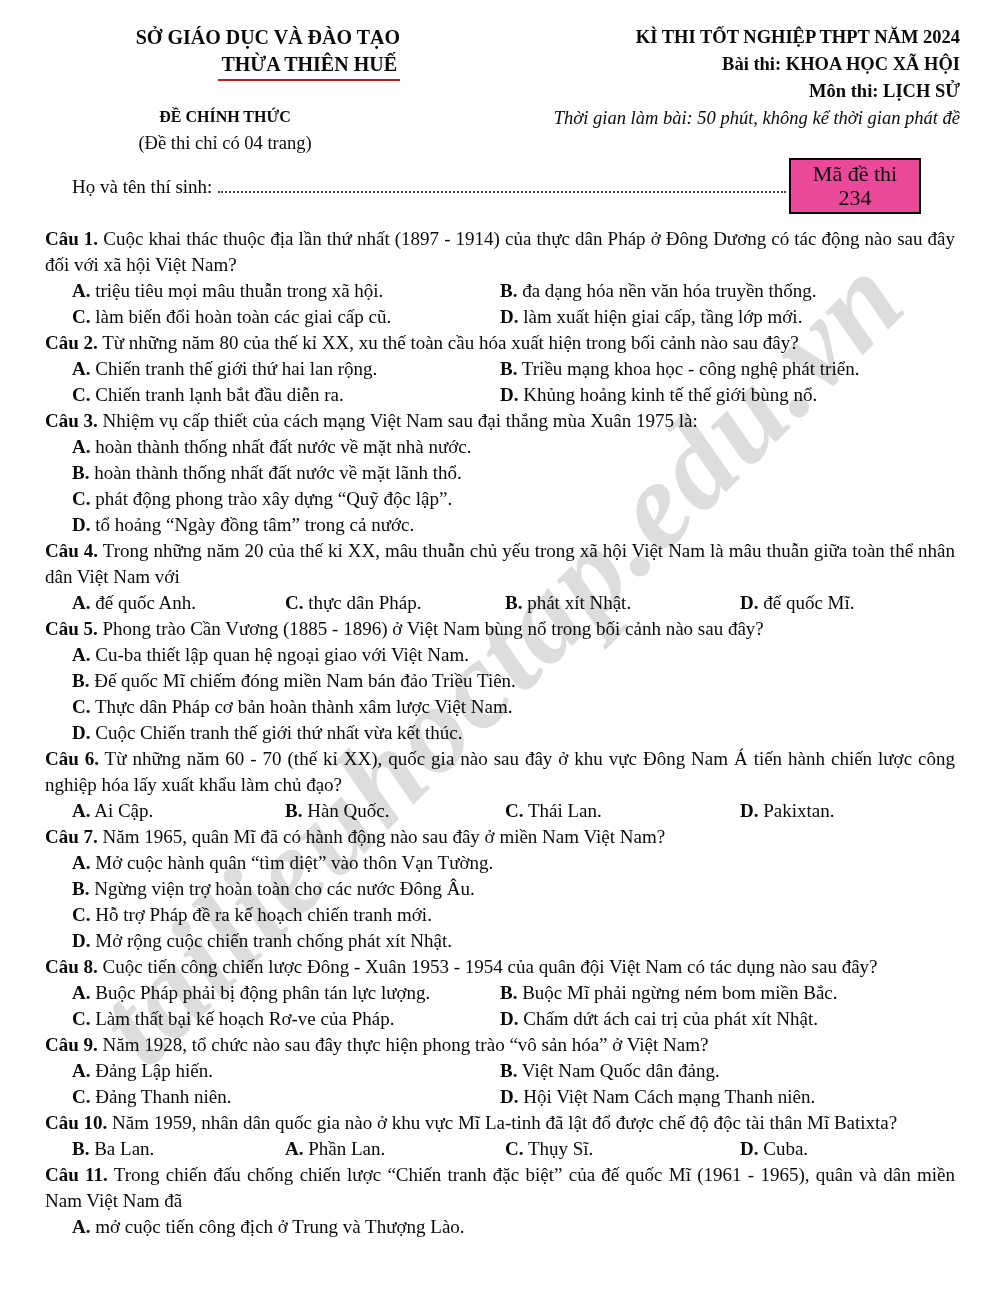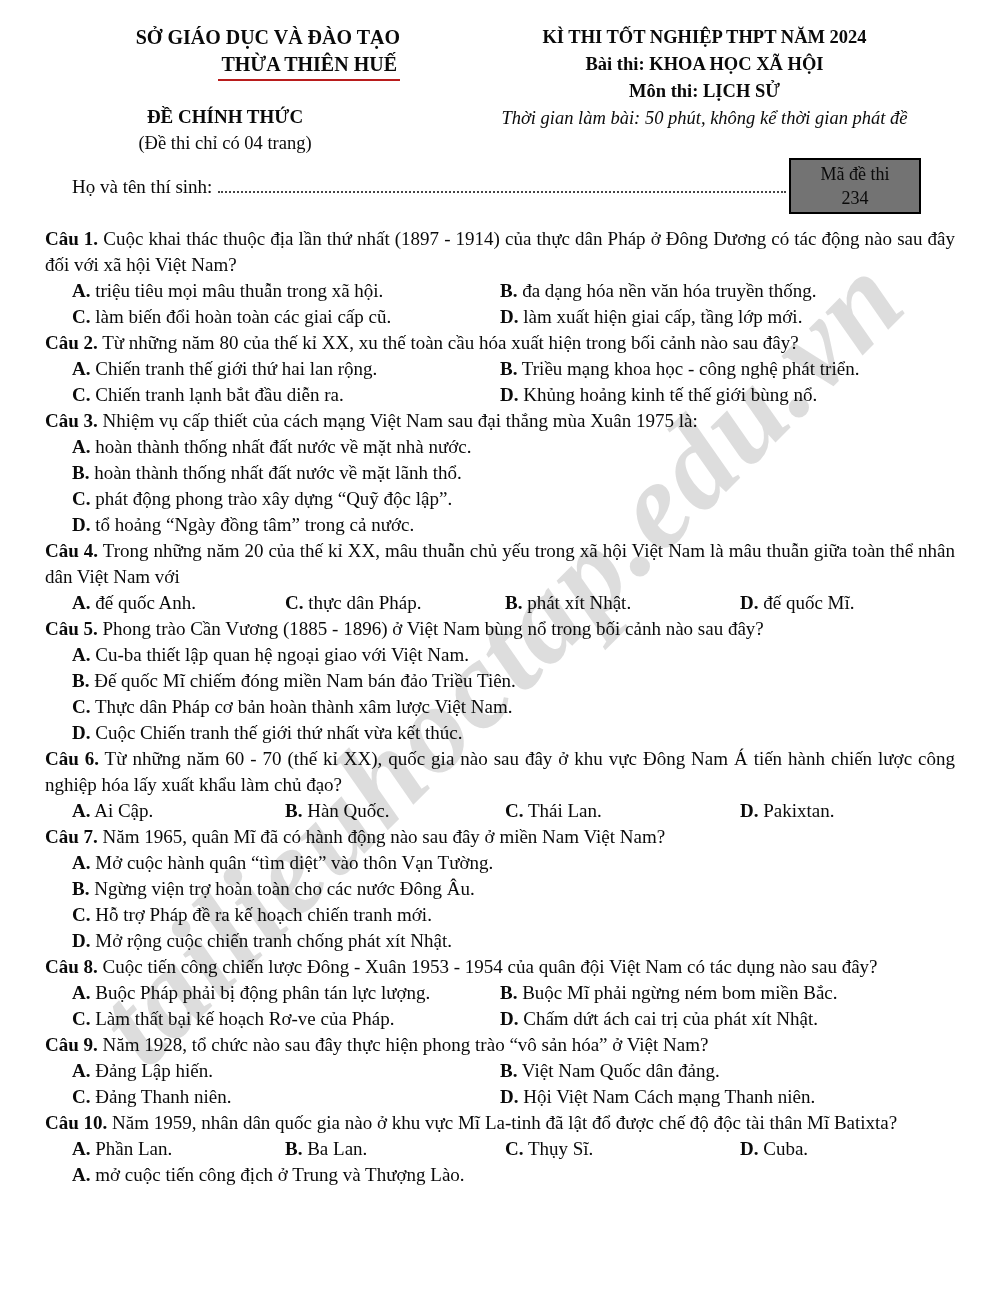--- a/index.html
+++ b/index.html
@@ -23,41 +23,41 @@
     z-index:0;
     user-select:none;
   }
   
   .hdr-left{
     position:absolute;left:50px;top:24px;width:350px;
     text-align:center;z-index:1;line-height:27px;
   }
   .hdr-left .b{font-weight:bold;font-size:20px;text-align:right;}
   .hdr-left .dept{display:inline-block;border-bottom:2px solid #b91c1c;padding:0 3px 1px 3px;}
-  .hdr-left .official{margin-top:22px;font-weight:bold;font-size:19px;}
+  .hdr-left .official{margin-top:22px;font-weight:bold;font-size:16px;}
   .hdr-left .pages{font-size:18.5px;}
   .hdr-right{
-    position:absolute;left:432px;top:24px;width:545px;
-    text-align:center;z-index:1;line-height:27px;
+    position:absolute;left:415px;top:24px;width:545px;
+    text-align:right;z-index:1;line-height:27px;
   }
   .hdr-right .b{font-weight:bold;font-size:18.5px;}
   .hdr-right .time{font-style:italic;font-size:18.5px;}
   
   .name-row{
     position:absolute;left:72px;top:174px;width:714px;
     display:flex;align-items:baseline;z-index:1;
     font-size:19px;
   }
   .name-row .lbl{white-space:nowrap;padding-right:6px;}
   .name-row .dots{flex:1;border-bottom:2px dotted #444;height:17px;}
   .code-box{
     position:absolute;left:789px;top:158px;width:128px;height:52px;
     border:2px solid #000;z-index:1;
     display:flex;flex-direction:column;justify-content:center;align-items:center;
-    font-size:18px;line-height:24px;text-align:center;background:#737373;
+    font-size:22px;line-height:24px;text-align:center;background:#ec4899;
   }
   
   .content{
     position:absolute;left:45px;top:226px;width:910px;z-index:1;
     font-size:19px;line-height:26px;
   }
   .qtext{margin:0;text-align:justify;}
   .qnum{font-weight:bold;}
   .opts{padding-left:27px;}
   .opt b{font-weight:bold;}
@@ -184,27 +184,28 @@
         <span class="opt"><b>A.</b> <span>Đảng Lập hiến.</span></span>
         <span class="opt"><b>B.</b> <span>Việt Nam Quốc dân đảng.</span></span>
         <span class="opt"><b>C.</b> <span>Đảng Thanh niên.</span></span>
         <span class="opt"><b>D.</b> <span>Hội Việt Nam Cách mạng Thanh niên.</span></span>
       </div>
     </div>
 
     <div class="q">
       <p class="qtext"><b class="qnum">Câu 10.</b> <span>Năm 1959, nhân dân quốc gia nào ở khu vực Mĩ La-tinh đã lật đổ được chế độ độc tài thân Mĩ Batixta?</span></p>
       <div class="opts grid4">
+        <span class="opt"><b>B.</b> <span>Ba Lan.</span></span>
         <span class="opt"><b>A.</b> <span>Phần Lan.</span></span>
-        <span class="opt"><b>B.</b> <span>Ba Lan.</span></span>
         <span class="opt"><b>C.</b> <span>Thụy Sĩ.</span></span>
         <span class="opt"><b>D.</b> <span>Cuba.</span></span>
       </div>
     </div>
 
     <div class="q">
+      <p class="qtext"><b class="qnum">Câu 11.</b> <span>Trong chiến đấu chống chiến lược “Chiến tranh đặc biệt” của đế quốc Mĩ (1961 - 1965), quân và dân miền Nam Việt Nam đã</span></p>
       <div class="opts list">
         <span class="opt"><b>A.</b> <span>mở cuộc tiến công địch ở Trung và Thượng Lào.</span></span>
       </div>
     </div>
 
   </div>
 </div>
 
 </body></html>

